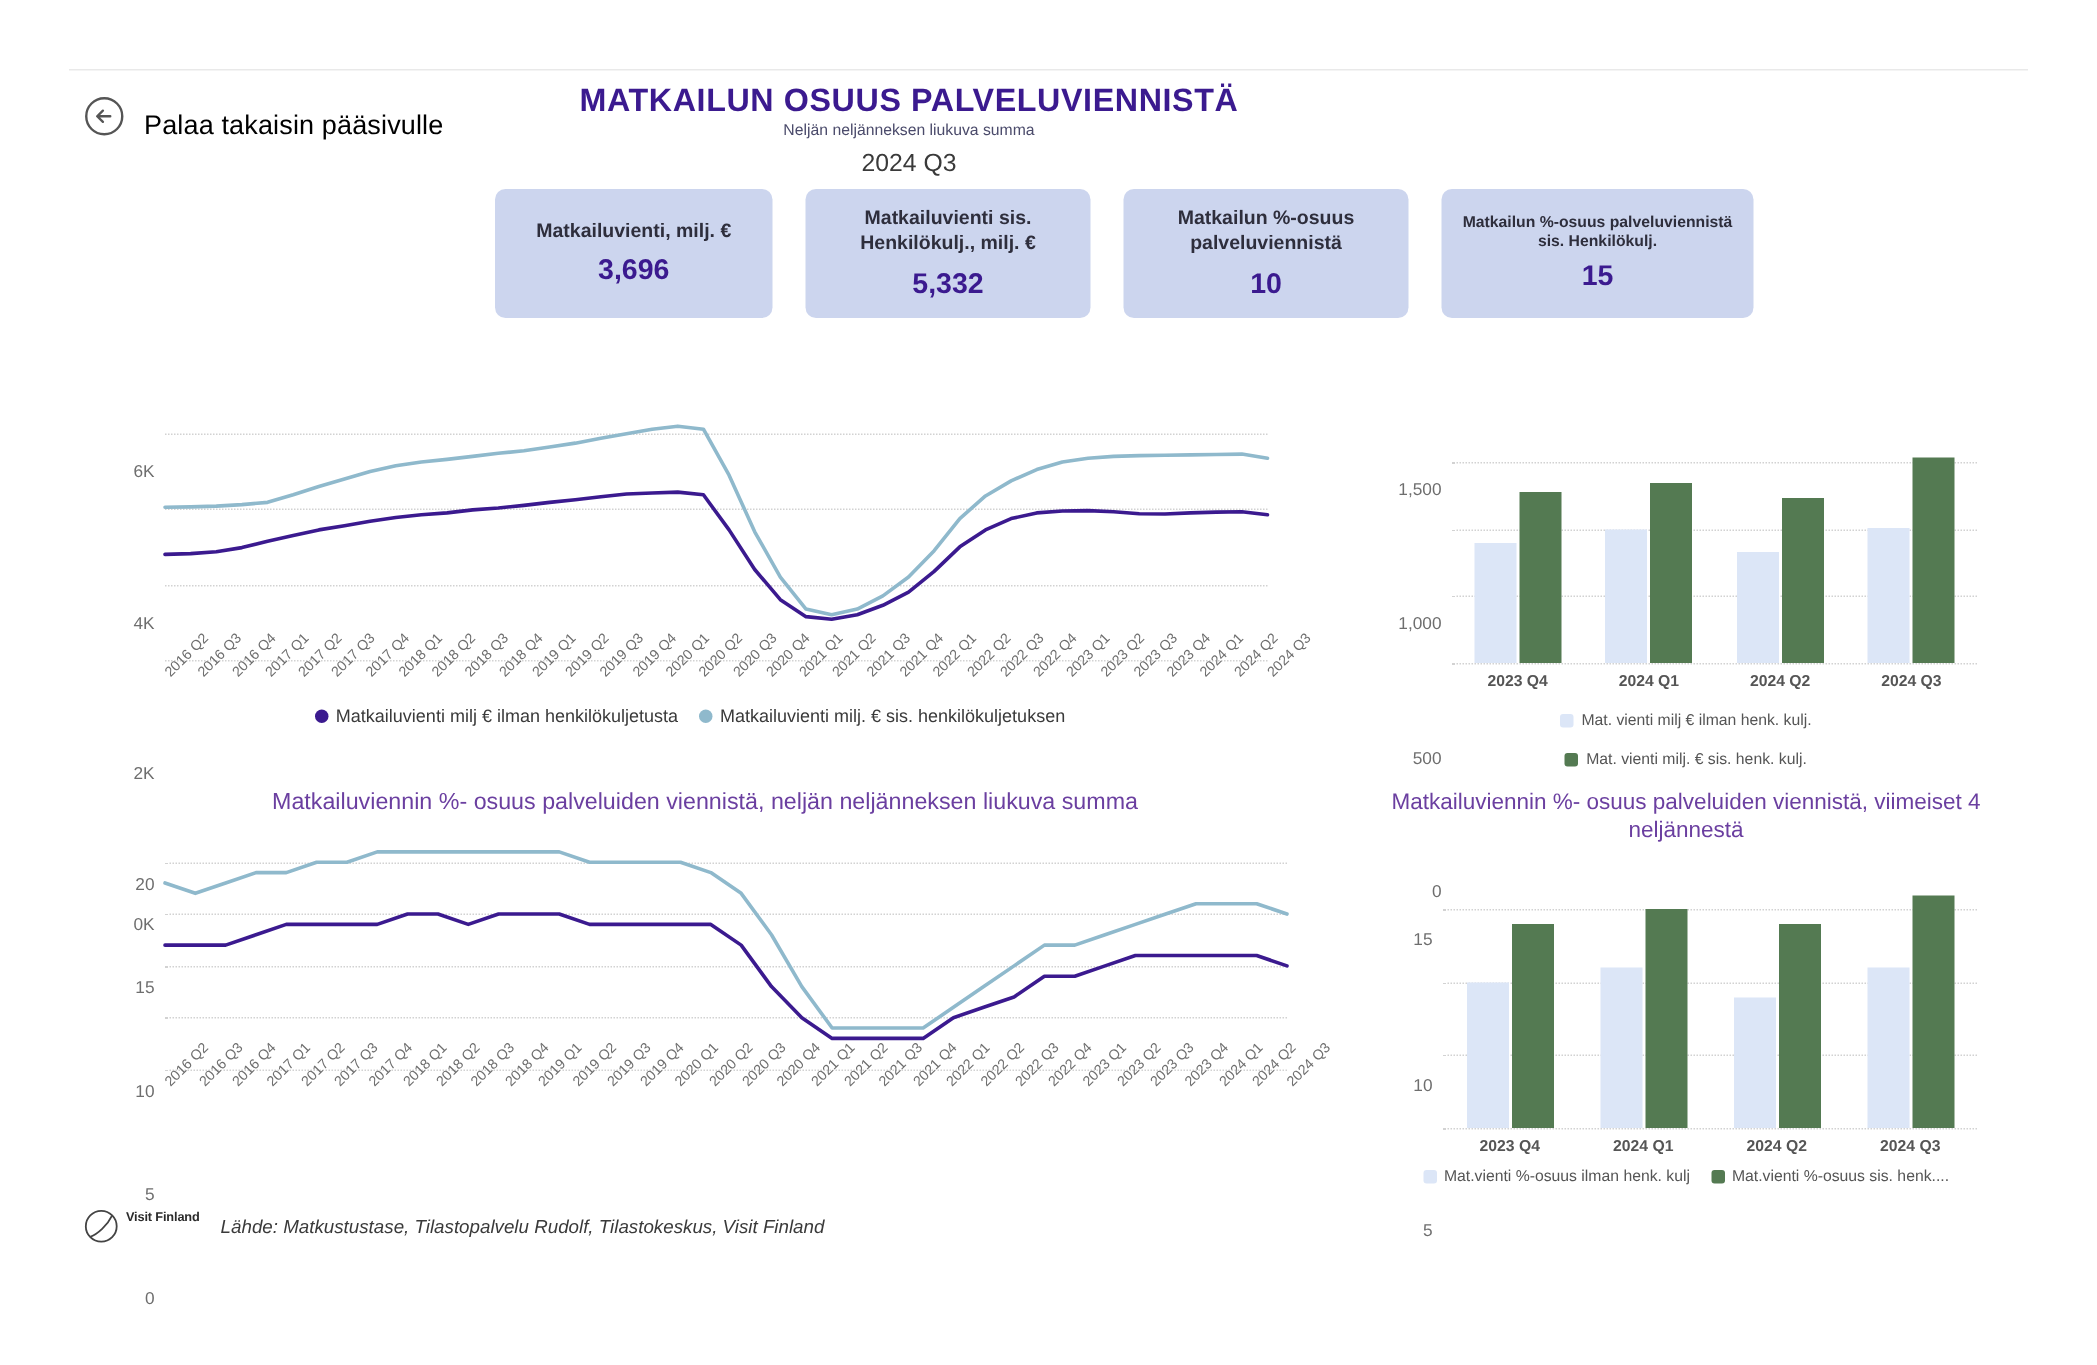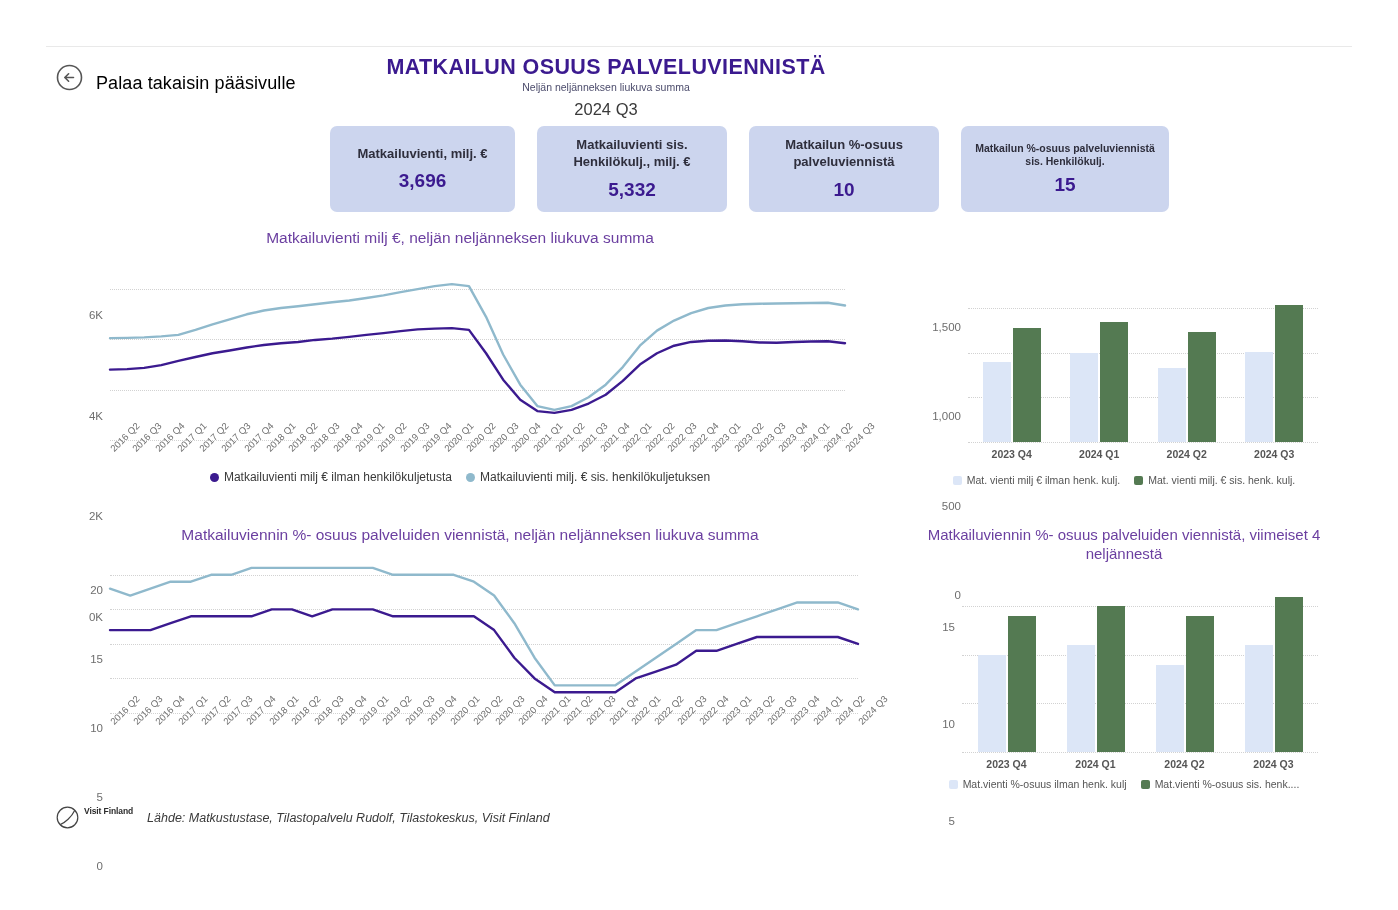--- a/index.html
+++ b/index.html
@@ -109,21 +109,20 @@
       <div class="kpi-label">Matkailun %-osuus palveluviennistä</div>
       <div class="kpi-value">10</div>
     </div>
     <div class="kpi w4">
       <div class="kpi-label">Matkailun %-osuus palveluviennistä sis. Henkilökulj.</div>
       <div class="kpi-value">15</div>
     </div>
   </div>
 
   <div class="panel" style="left:60px;top:228px;width:800px;height:270px;">
-    <div class="panel-title">Matkailuvienti milj €, neljän neljänneksen liukuva summa</div>
     <div class="plot" id="plot0" style="position:absolute;left:50px;top:36px;width:735px;height:176px;">
         <div class="gridline" style="top: 176px;">
           <div class="ytick" style="top: 176px;">0K</div>
         </div>
         <div class="gridline" style="top: 125.714px;">
           <div class="ytick" style="top: 125.714px;">2K</div>
         </div>
         <div class="gridline" style="top: 75.4286px;">
           <div class="ytick" style="top: 75.4286px;">4K</div>
         </div>
@@ -215,21 +214,21 @@
             <div class="bar" style="height: 136.8px; background: rgb(84, 122, 82);"></div>
           </div>
         </div>
       </div>
     <div class="xlabels" id="xlab1" style="left:68px;top:220px;width:350px;">
         <div class="bxlab" style="left: 0px; width: 87.5px;">2023 Q4</div>
         <div class="bxlab" style="left: 87.5px; width: 87.5px;">2024 Q1</div>
         <div class="bxlab" style="left: 175px; width: 87.5px;">2024 Q2</div>
         <div class="bxlab" style="left: 262.5px; width: 87.5px;">2024 Q3</div>
       </div>
-    <div class="legend tiny" id="leg1" style="left:0;top:246px;">
+    <div class="legend tiny" id="leg1" style="left:0;top:246px;flex-direction:column;">
         <div class="lg-item">
           <span class="dot sq" style="background: rgb(220, 230, 247);"></span>
           <span>Mat. vienti milj € ilman henk. kulj.</span>
         </div>
         <div class="lg-item">
           <span class="dot sq" style="background: rgb(84, 122, 82);"></span>
           <span>Mat. vienti milj. € sis. henk. kulj.</span>
         </div>
       </div>
   </div>

